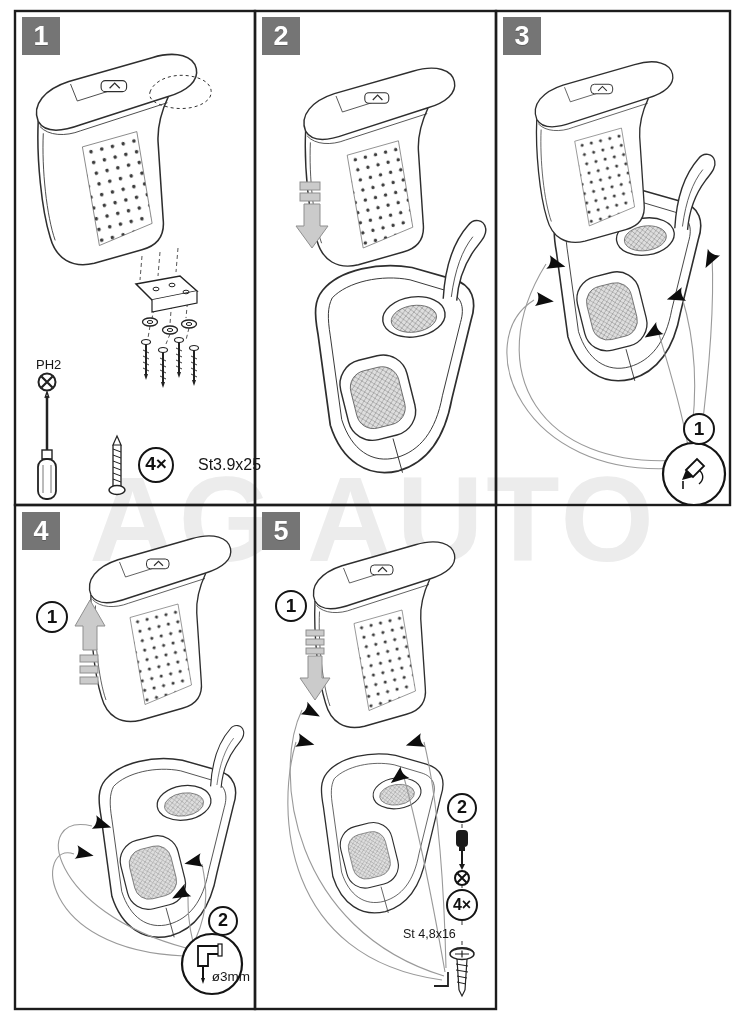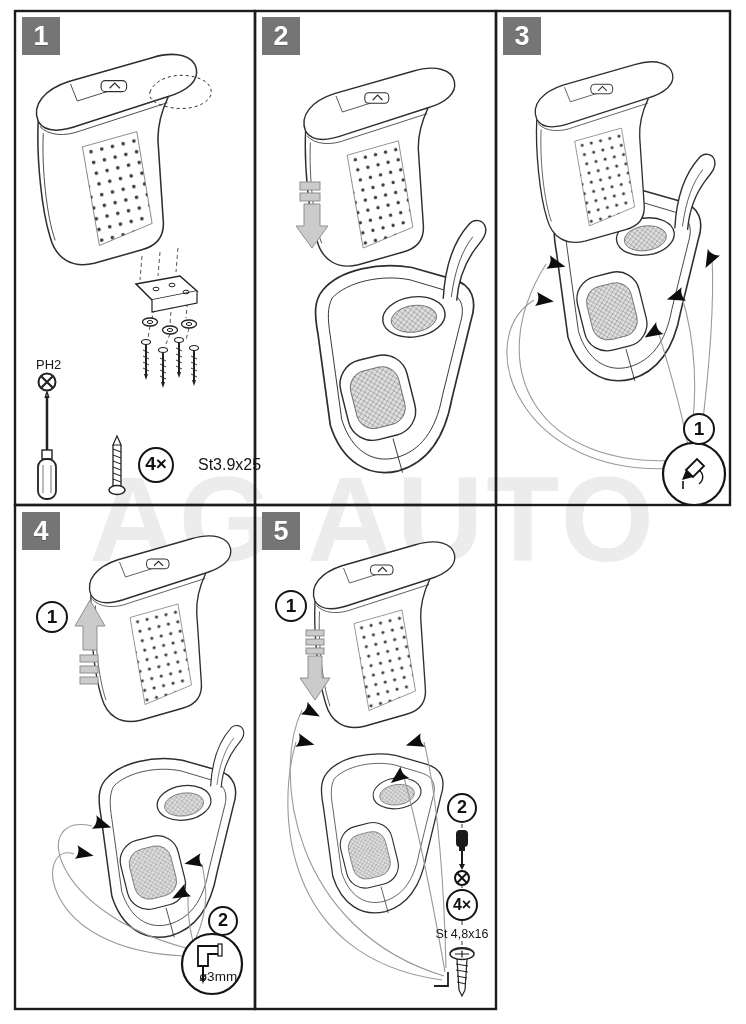--- a/index.html
+++ b/index.html
@@ -254,18 +254,18 @@
 <div class="abs badge" style="left:262px;top:512px">5</div>
 
 <div class="abs label" style="left:36px;top:357px;font-size:13px">PH2</div>
 <div class="abs callout qty36" style="left:138px;top:447px">4×</div>
 <div class="abs label" style="left:198px;top:456px;font-size:16px">St3.9x25</div>
 
 <div class="abs callout c32" style="left:683px;top:413px">1</div>
 
 <div class="abs callout c32" style="left:36px;top:601px">1</div>
 <div class="abs callout c30" style="left:208px;top:906px">2</div>
-<div class="abs label" style="left:186px;top:969px;width:64px;text-align:center;font-size:13.5px">ø3mm</div>
+<div class="abs label" style="left:186px;top:969px;width:64px;text-align:right;font-size:13.5px">ø3mm</div>
 
 <div class="abs callout c32" style="left:275px;top:590px">1</div>
 <div class="abs callout c30" style="left:447px;top:793px">2</div>
 <div class="abs callout qty32" style="left:446px;top:889px">4×</div>
-<div class="abs label" style="left:424px;top:927px;width:76px;text-align:center;font-size:12.5px">St 4,8x16</div>
+<div class="abs label" style="left:403px;top:927px;width:76px;font-size:12.5px">St 4,8x16</div>
 
 </body></html>

